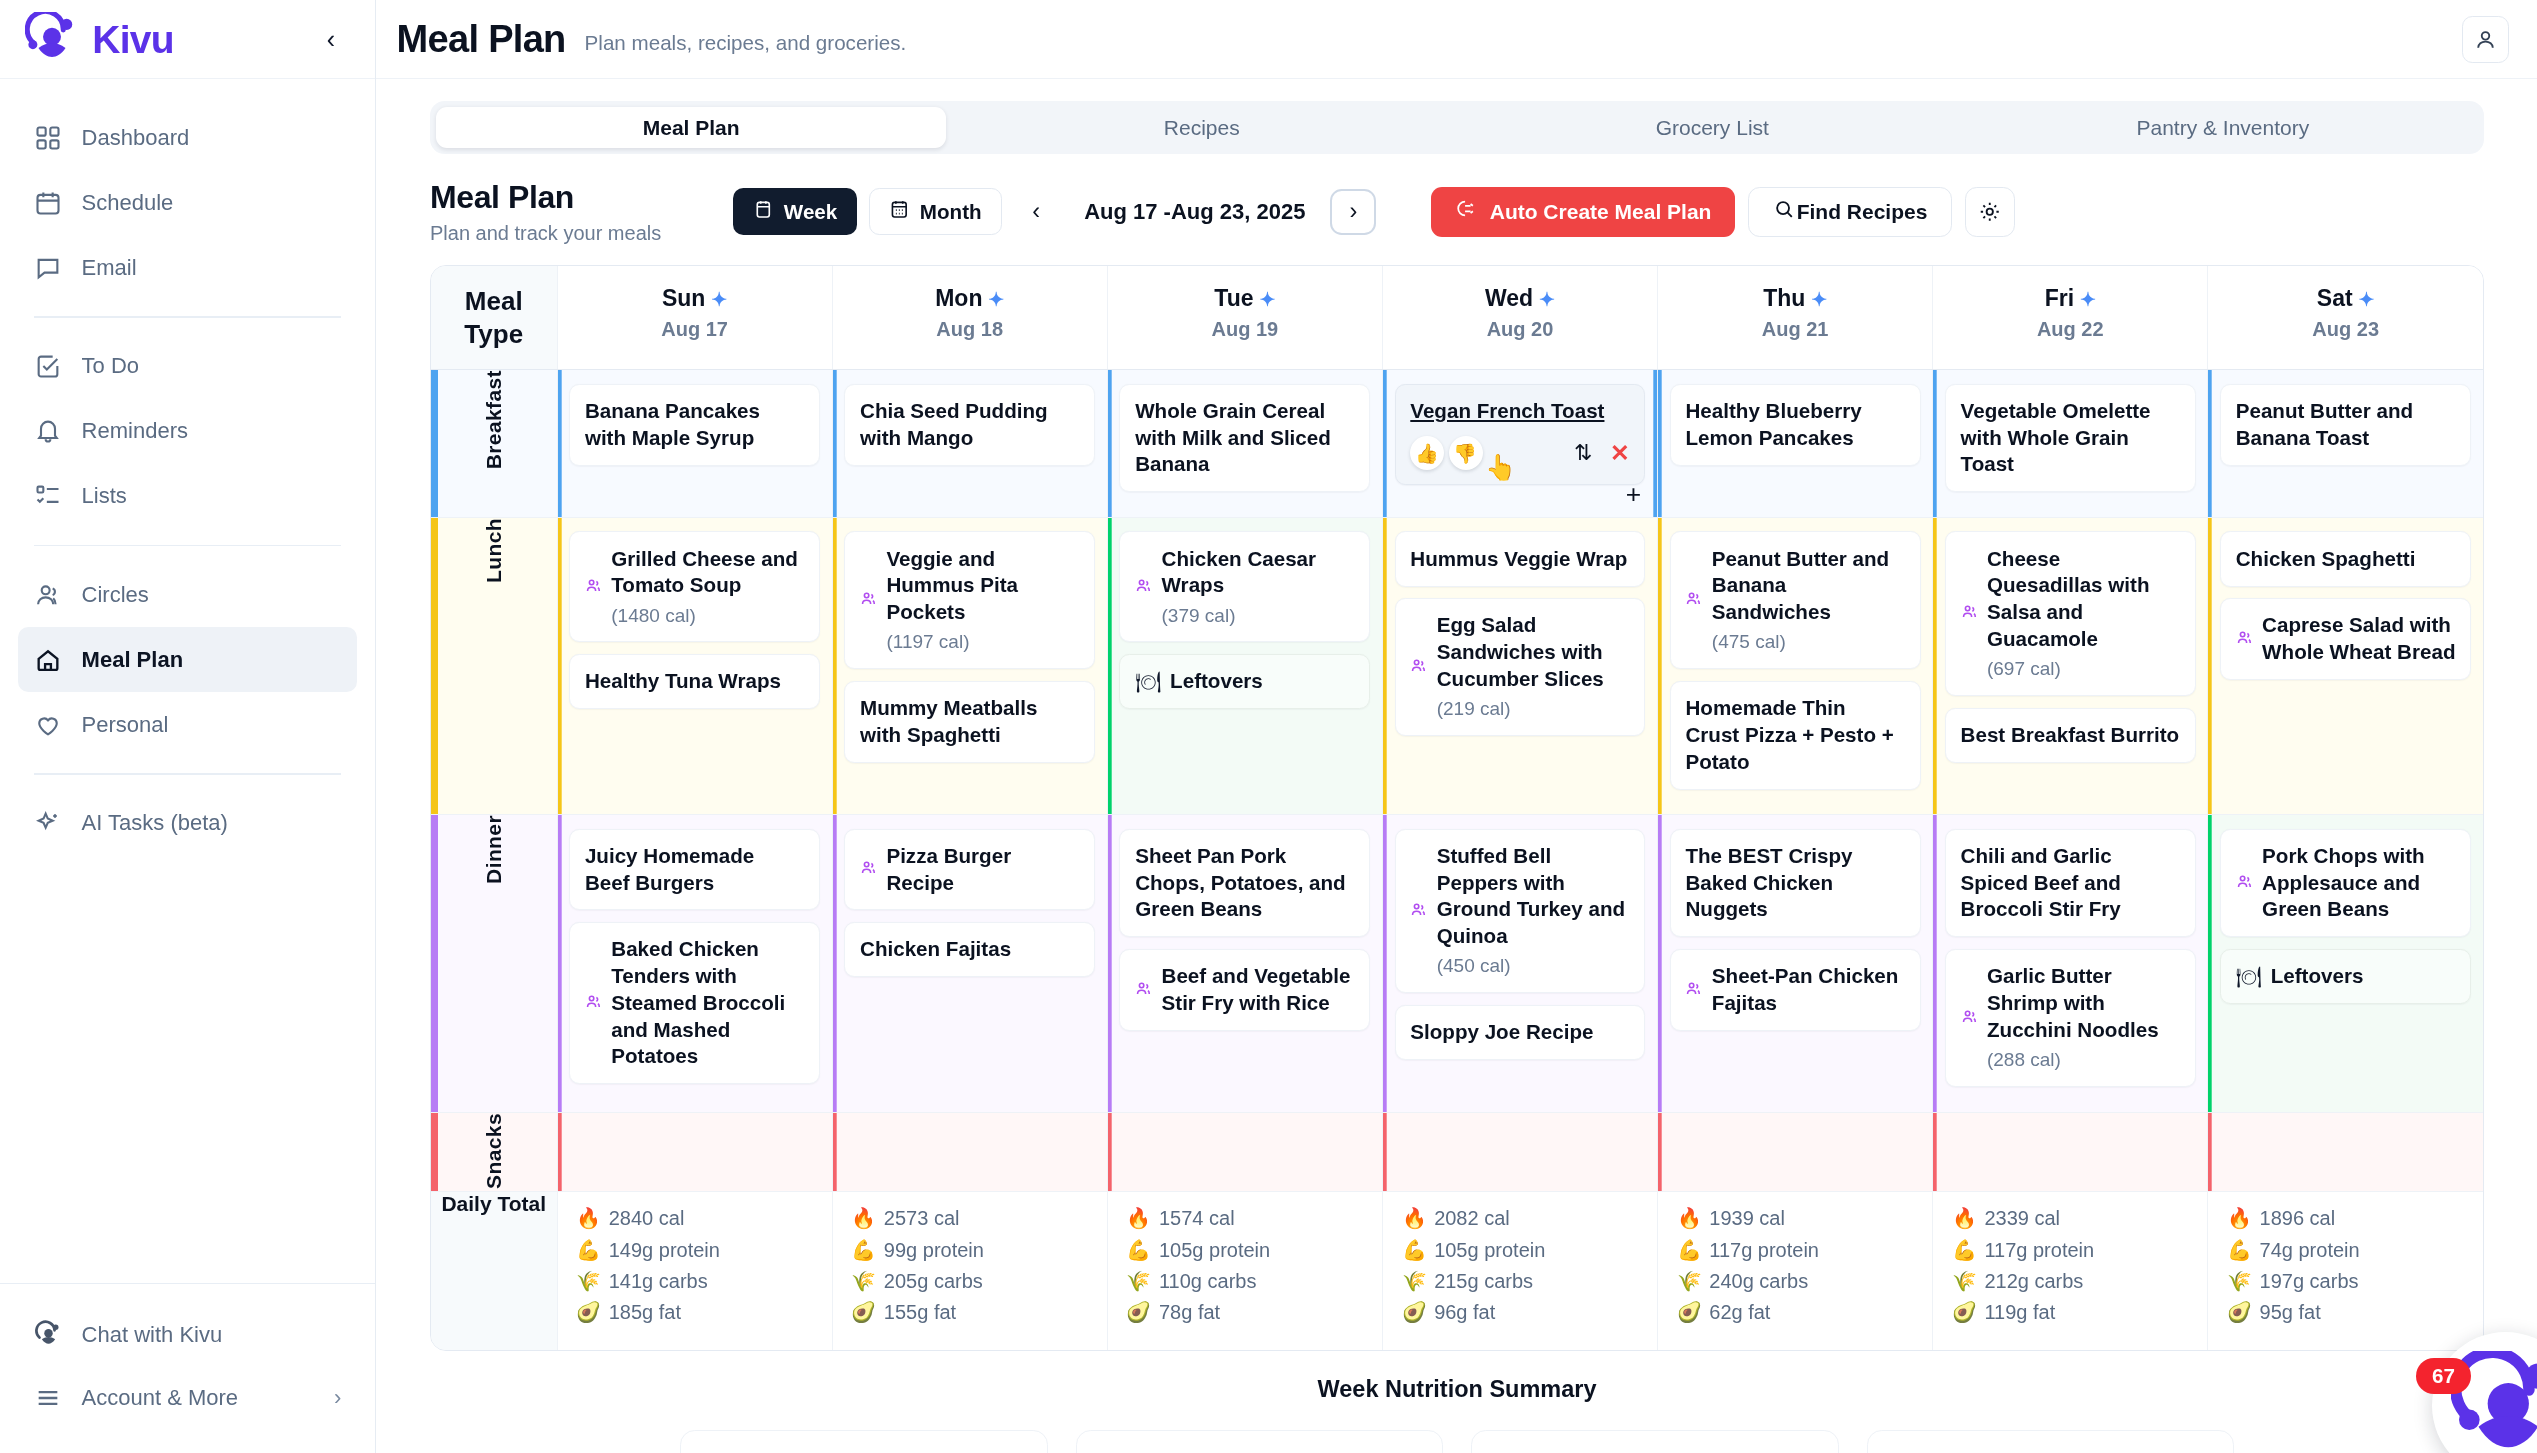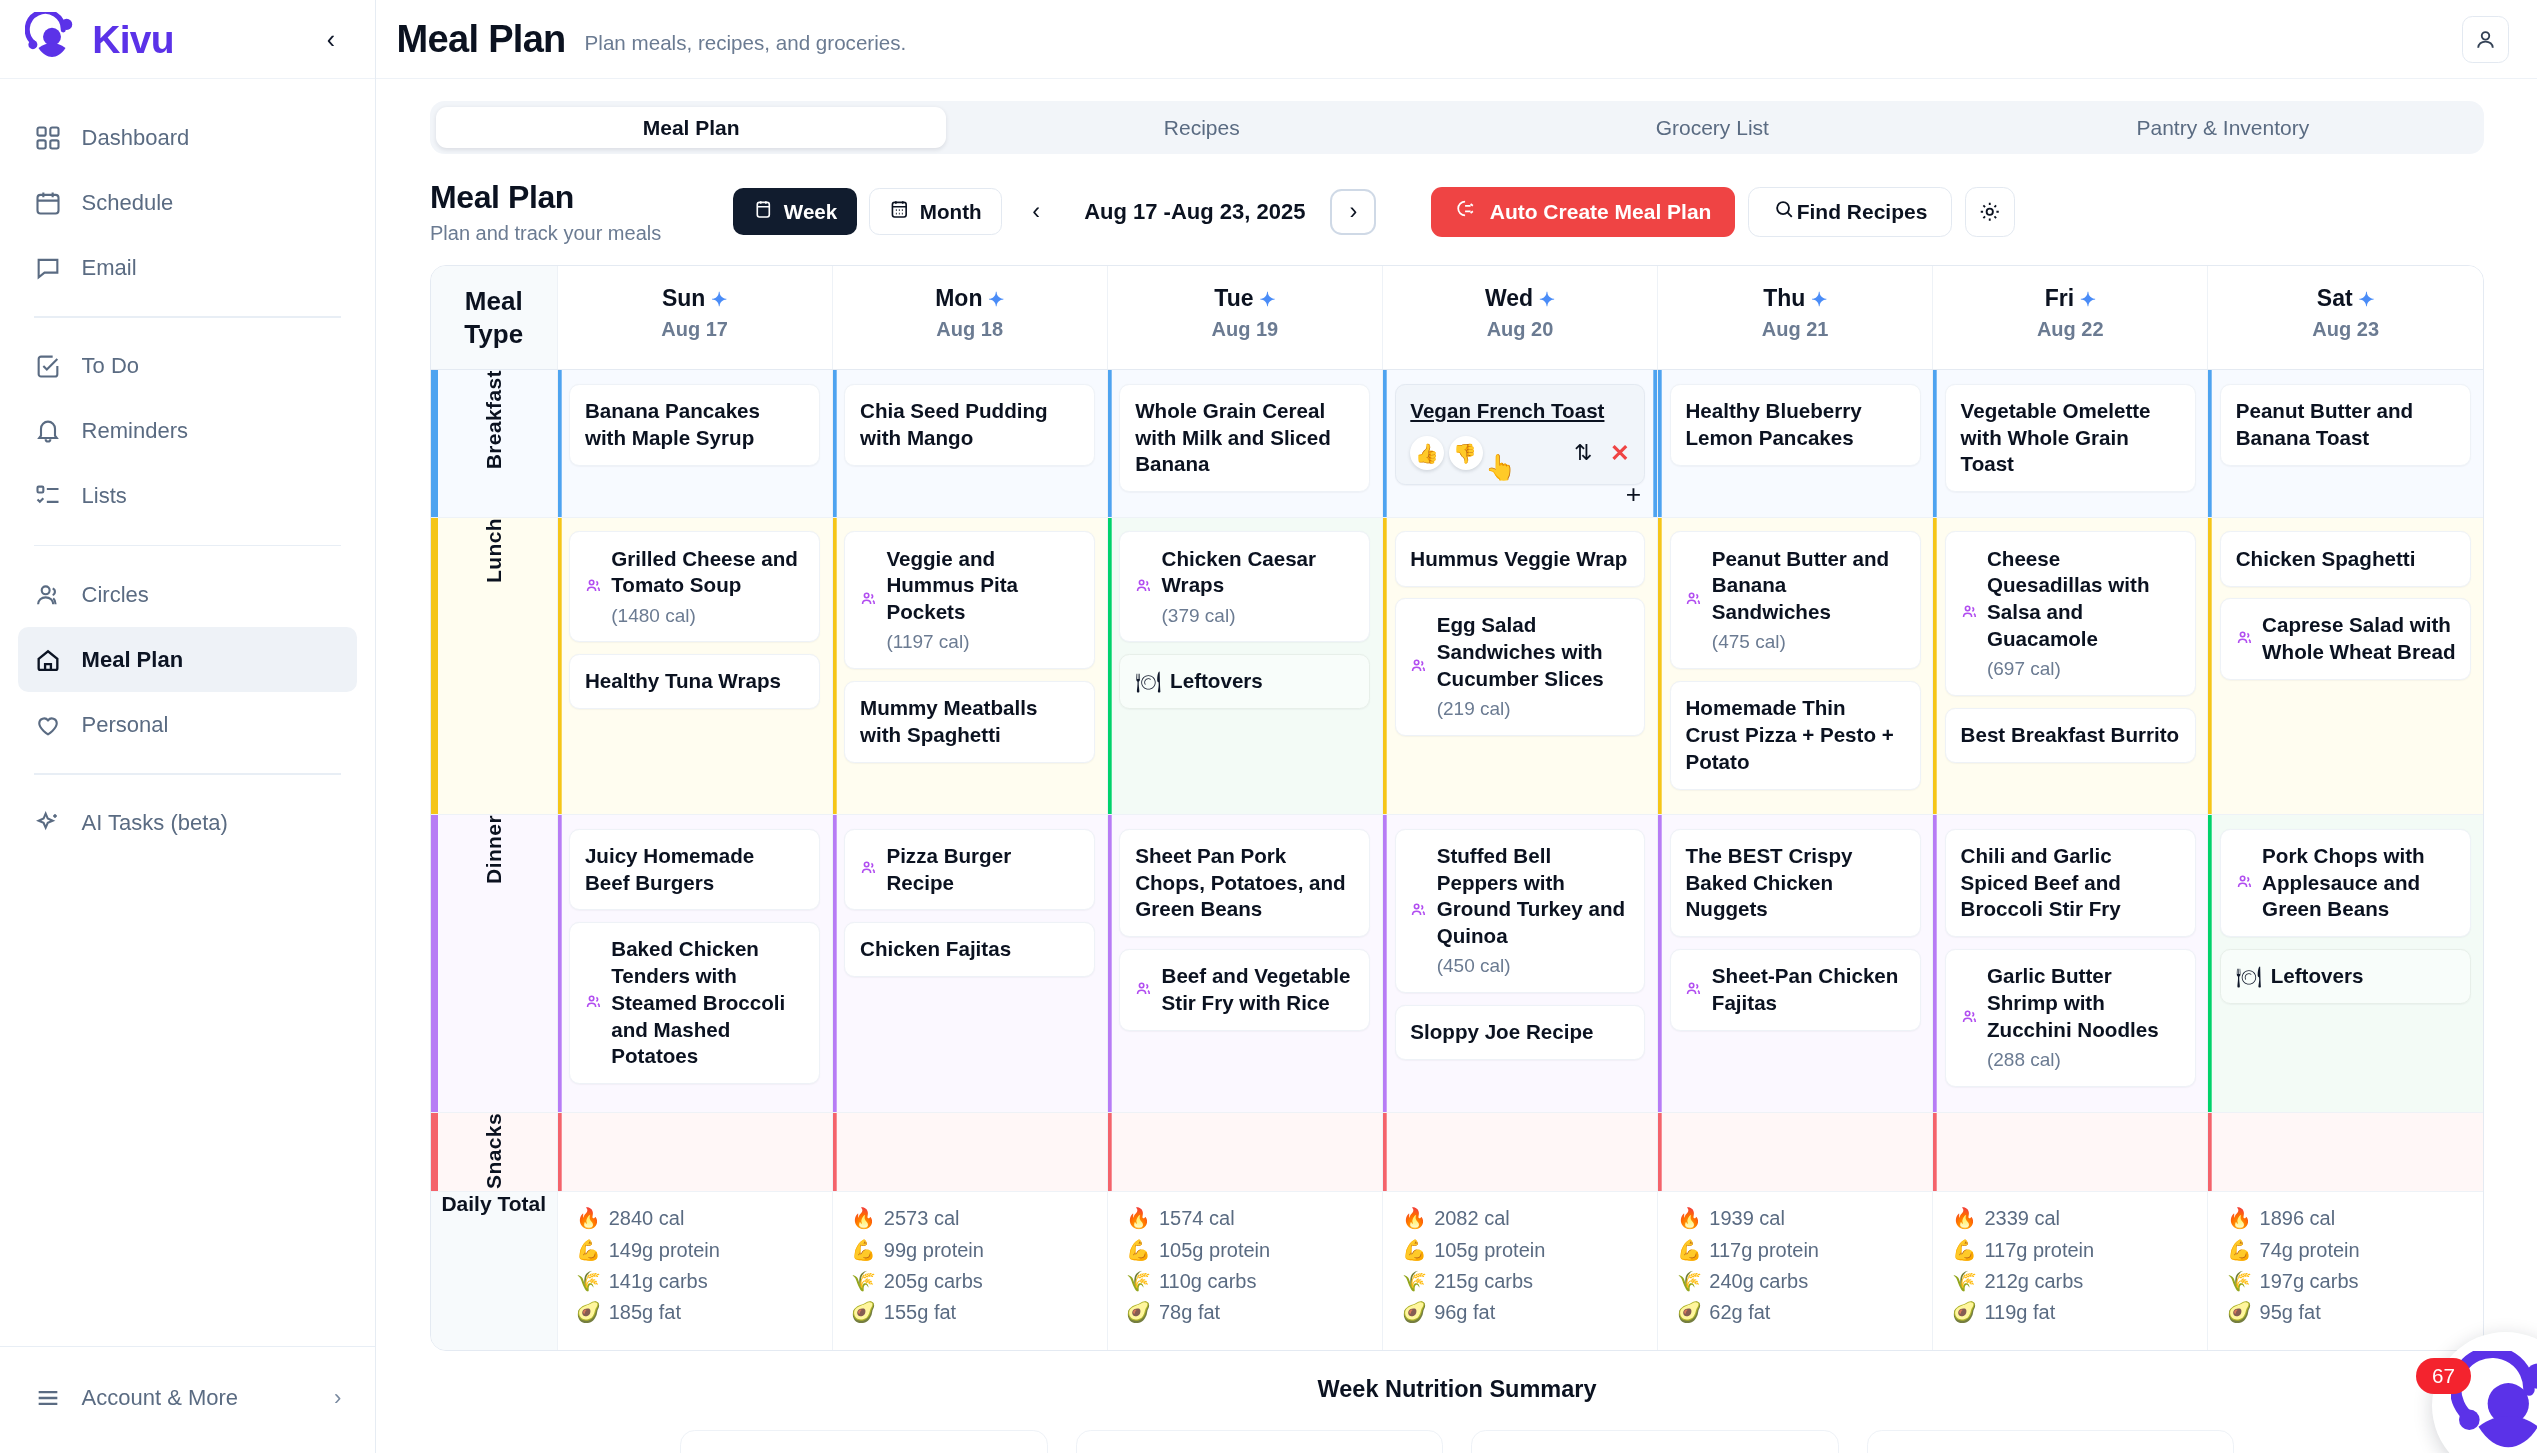--- a/index.html
+++ b/index.html
@@ -193,21 +193,21 @@
   .ncard { flex: 1; height: 88px; border: 1.5px solid #eef2f7; border-radius: 14.7px; background: #fff; }
 
   
   .fab {
     position: absolute; right: -41px; bottom: -25px; width: 147px; height: 147px;
     border-radius: 50%; background: #fff; display: flex; align-items: center;
     justify-content: center; box-shadow: 0 4.4px 19px rgba(16,24,40,.18); cursor: pointer;
   }
   .fab-badge {
     position: absolute; left: -16px; top: 26.4px; background: #f4232e; color: #fff;
-    font-size: 20.6px; font-weight: 400; border-radius: 19px; padding: 5.9px 16px;
+    font-size: 20.6px; font-weight: 700; border-radius: 19px; padding: 5.9px 16px;
   }
 </style>
 </head>
 <body>
 
 <div class="app">
 
   <aside class="sidebar">
     <div class="brand">
       <span class="brand-logo">
@@ -322,20 +322,31 @@
           <svg viewBox="0 0 24 24" width="28" height="28" fill="none" stroke="currentColor" stroke-width="1.8">
             <path d="M10 4l1.8 4.2L16 10l-4.2 1.8L10 16l-1.8-4.2L4 10l4.2-1.8z"></path>
             <path d="M18 4.5v3M16.5 6h3"></path>
           </svg>
           </span>
         <span>AI Tasks (beta)</span>
       </div>
     </nav>
 
     <div class="nav-bottom">
+      <div class="nav-item">
+        <span class="ico">
+          <svg viewBox="0 0 48 48" width="29" height="29">
+            <path d="M9 29a15 15 0 1 1 25-12" fill="none" stroke="#475569" stroke-width="4.5" stroke-linecap="round"></path>
+            <circle cx="24" cy="22" r="7" fill="#475569"></circle>
+            <circle cx="36" cy="12" r="4.5" fill="#475569"></circle>
+            <path d="M13 32c3.2 5 7.3 7.3 11 7.3s7.8-2.3 11-7.3c-3.7-2.7-7.3-3.8-11-3.8S16.7 29.3 13 32z" fill="#475569"></path>
+          </svg>
+          </span>
+        <span>Chat with Kivu</span>
+      </div>
       <div class="nav-item">
         <span class="ico">
           <svg viewBox="0 0 24 24" width="28" height="28" fill="none" stroke="currentColor" stroke-width="2">
             <path d="M4 7h16M4 12h16M4 17h16"></path>
           </svg>
           </span>
         <span>Account &amp; More</span>
         <span class="chev-right">›</span>
       </div>
     </div>

